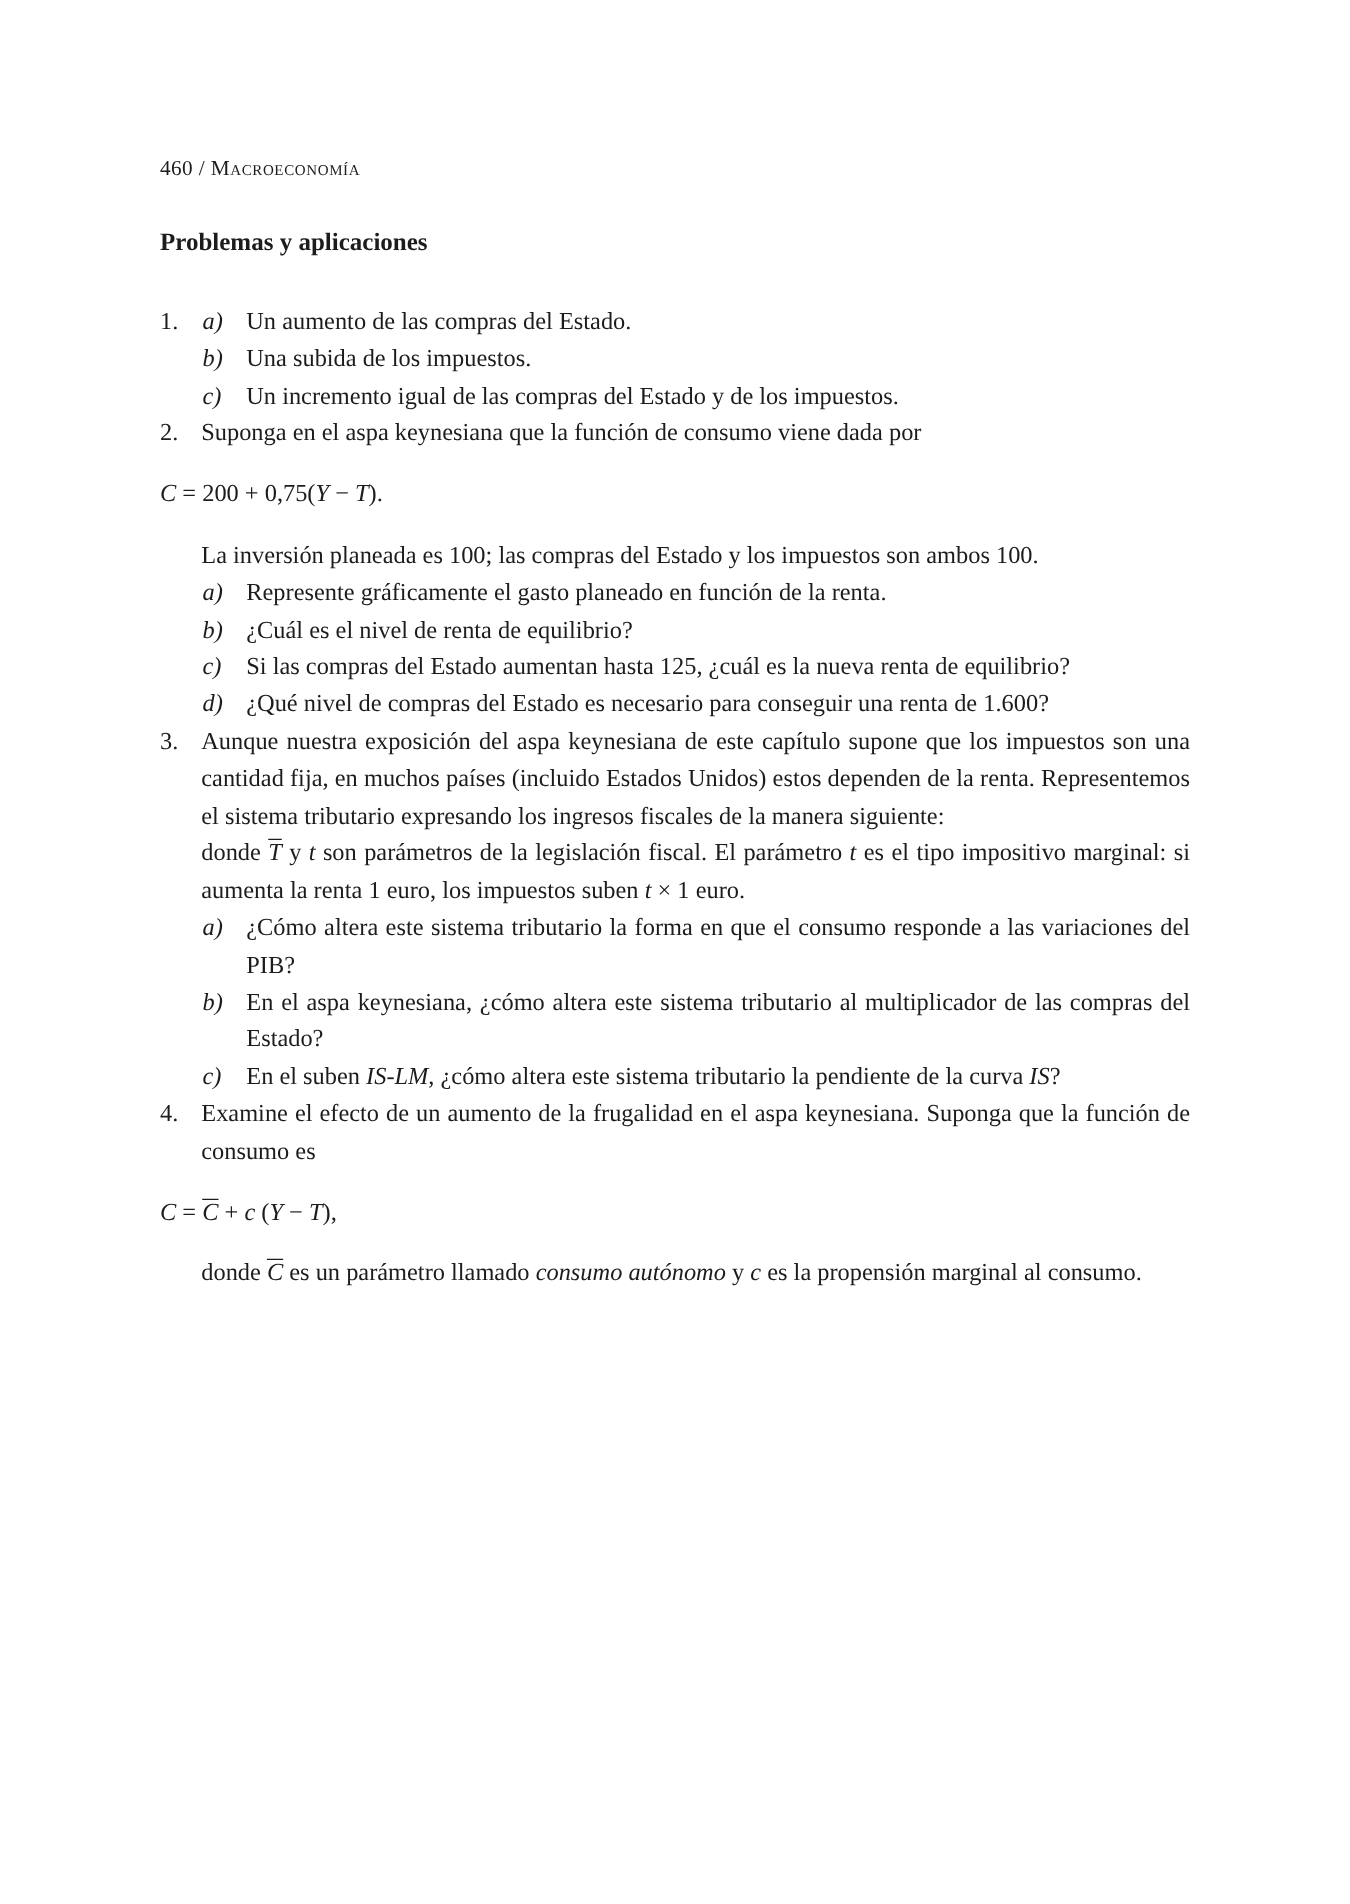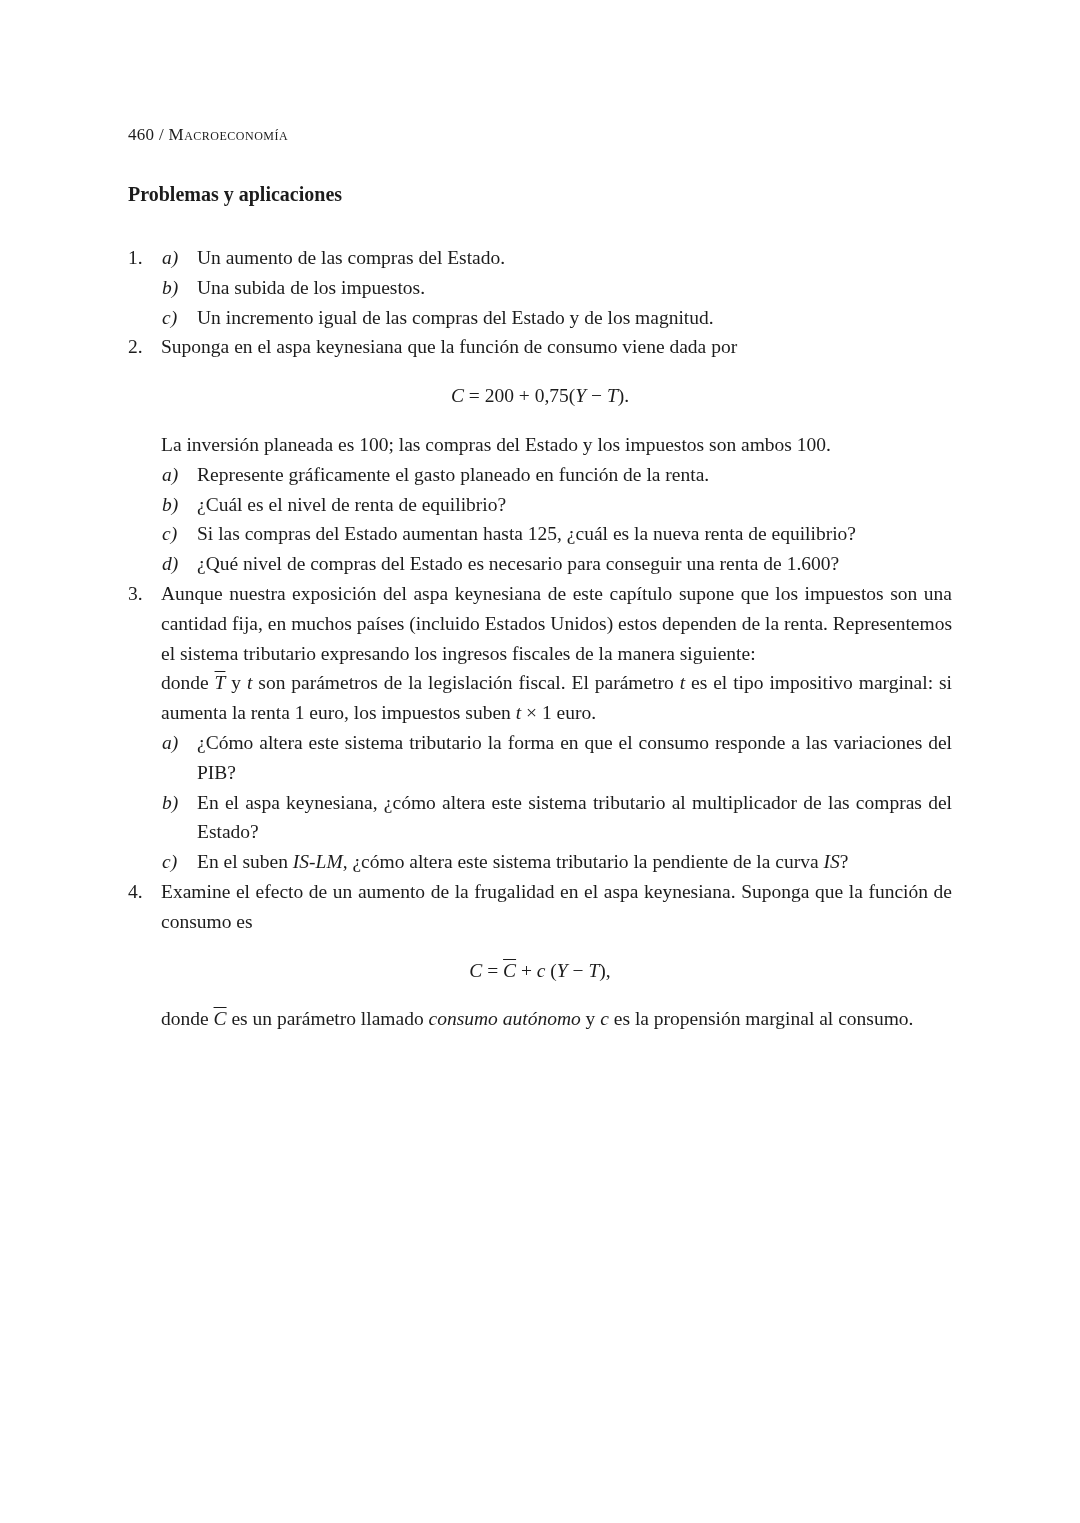--- a/index.html
+++ b/index.html
@@ -56,21 +56,21 @@
   .sub {
     position: relative;
     padding-left: 36px;
   }
   .slabel {
     position: absolute;
     left: 1px;
     font-style: italic;
   }
   .formula {
-    text-align: center;
+    text-align: left;
     margin: 19px 0 19px -33px;
   }
   .it { font-style: italic; }
   .ov { text-decoration: overline; }
 </style>
 </head>
 <body>
 
 <div class="page">
   <div class="content">
@@ -86,21 +86,21 @@
       <div class="sub">
         <span class="slabel">a)</span>
         <p class="para"><span>Un aumento de las compras del Estado.</span></p>
       </div>
       <div class="sub">
         <span class="slabel">b)</span>
         <p class="para"><span>Una subida de los impuestos.</span></p>
       </div>
       <div class="sub">
         <span class="slabel">c)</span>
-        <p class="para"><span>Un incremento igual de las compras del Estado y de los magnitud.</span></p>
+        <p class="para"><span>Un incremento igual de las compras del Estado y de los impuestos.</span></p>
       </div>
     </section>
 
     <section class="problem">
       <span class="pnum">2.</span>
       <p class="para"><span>Suponga en el aspa keynesiana que la función de consumo viene dada por</span></p>
       <div class="formula"><span class="it">C</span><span> = 200 + 0,75(</span><span class="it">Y</span><span> − </span><span class="it">T</span><span>).</span></div>
       <p class="para"><span>La inversión planeada es 100; las compras del Estado y los impuestos son ambos 100.</span></p>
       <div class="sub">
         <span class="slabel">a)</span>

